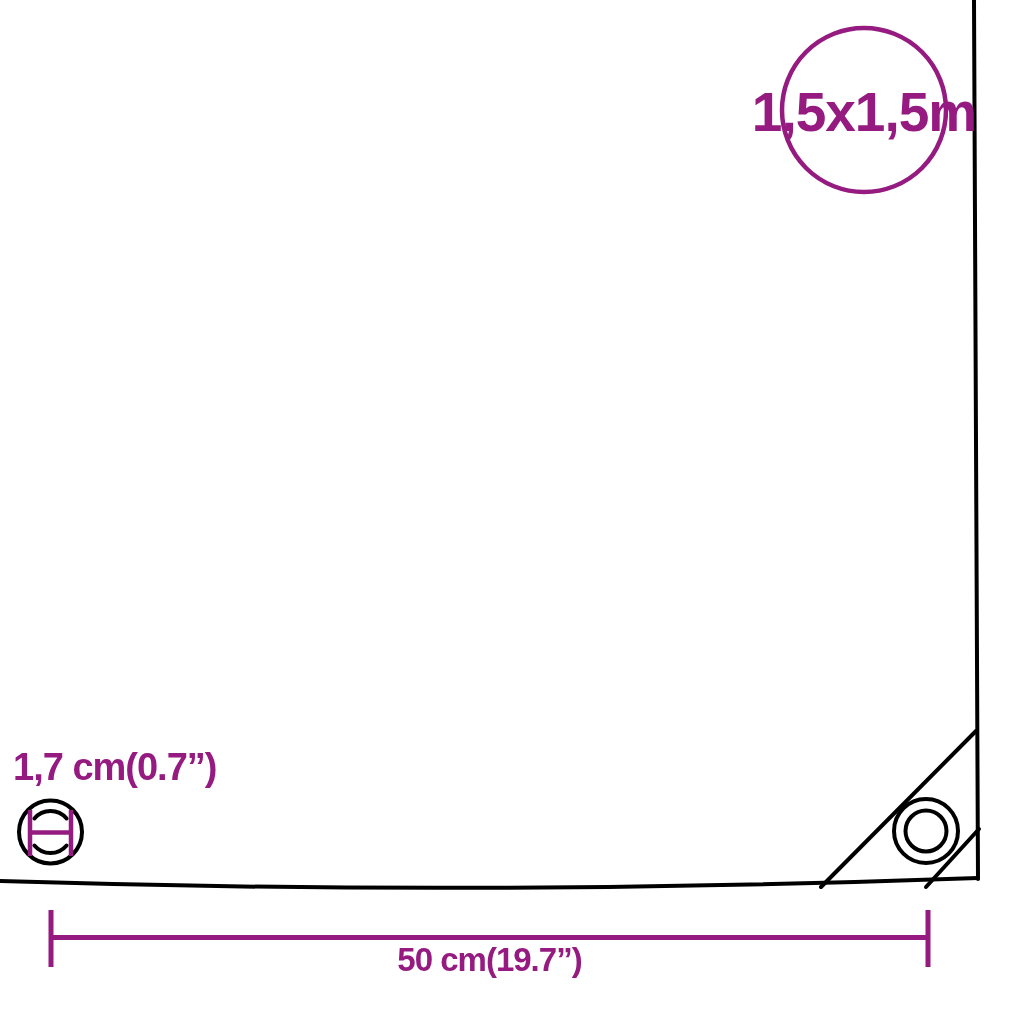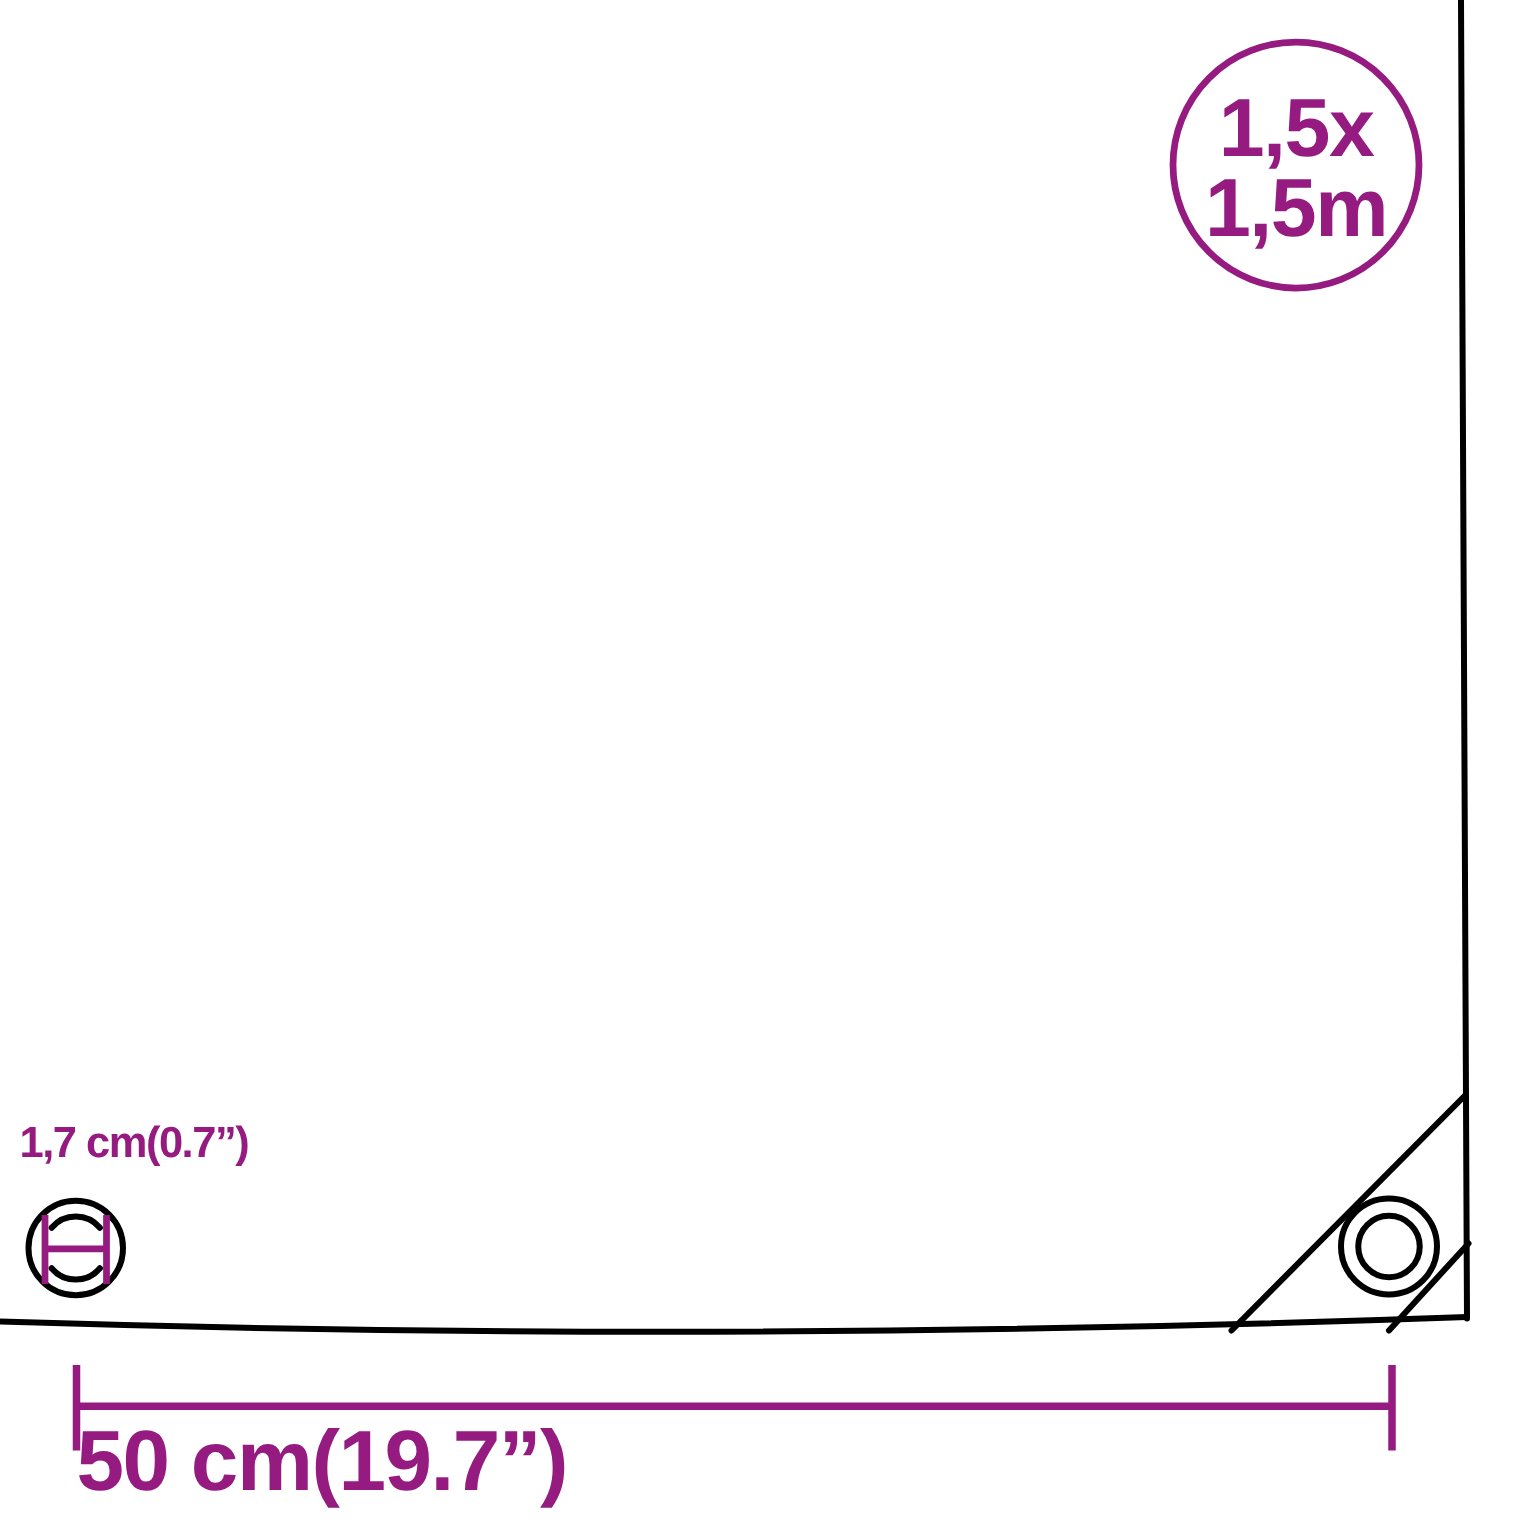--- a/index.html
+++ b/index.html
@@ -46,42 +46,43 @@
     stroke-width: 4.5;
     fill: var(--background);
   }
   .badge-text {
     position: absolute;
     left: 782px;
     top: 28px;
     width: 164px;
     height: 168px;
     display: flex;
-    flex-direction: column;
+    flex-direction: row;
     align-items: center;
     justify-content: center;
     font-size: 55px;
     line-height: 53px;
     letter-spacing: -1px;
     text-align: left;
   }
   .grommet-label {
     position: absolute;
     left: 13px;
     top: 746px;
-    font-size: 29px;
+    font-size: 38px;
     letter-spacing: -1px;
     white-space: nowrap;
   }
   .width-label {
     position: absolute;
     left: 51px;
     top: 941px;
     width: 877px;
-    font-size: 57px;
+    text-align: center;
+    font-size: 33px;
     letter-spacing: -1px;
     white-space: nowrap;
   }
 </style>
 </head>
 <body>
 
 <div class="stage">
 
   <svg class="drawing" viewBox="0 0 1024 1024" aria-hidden="true">

